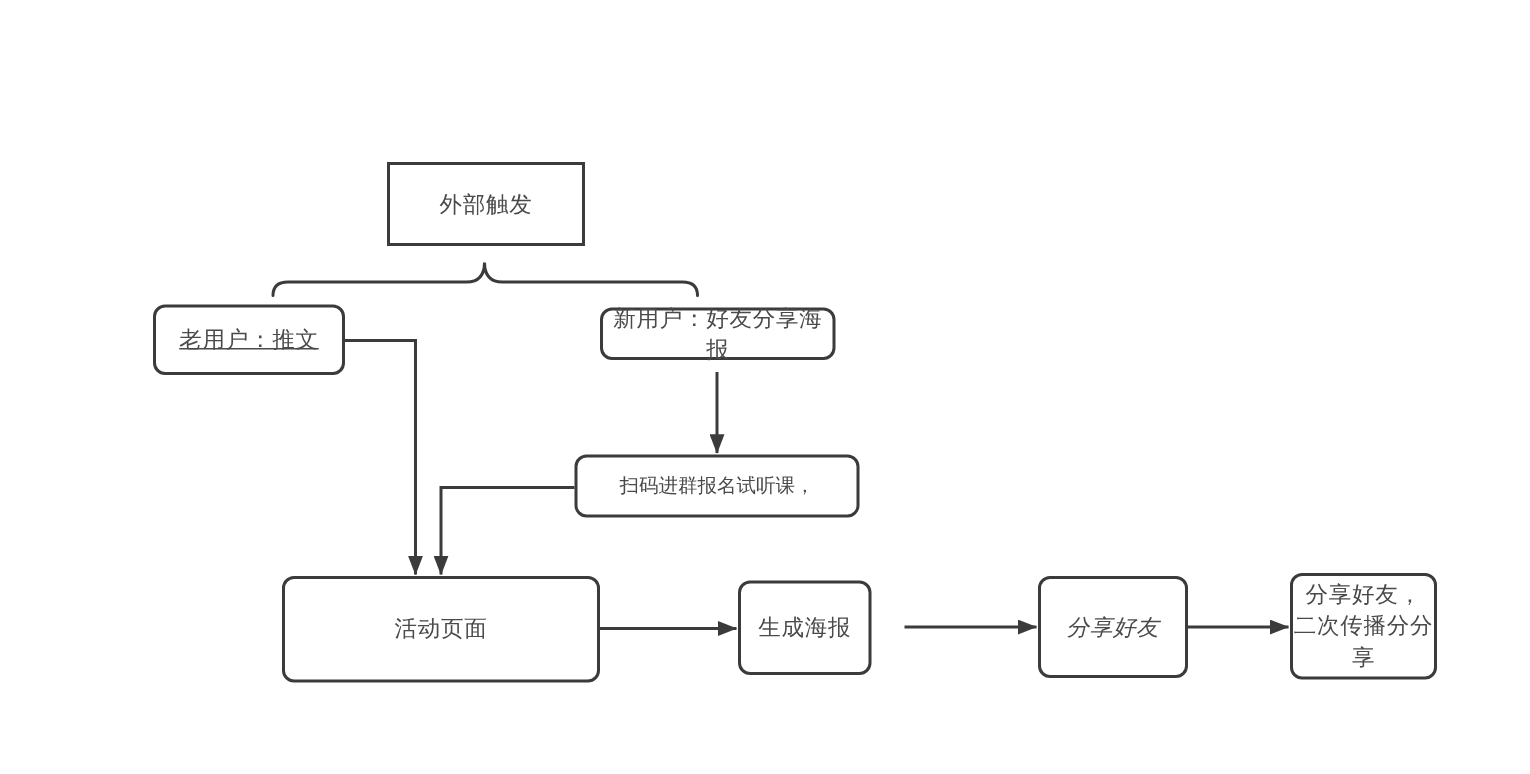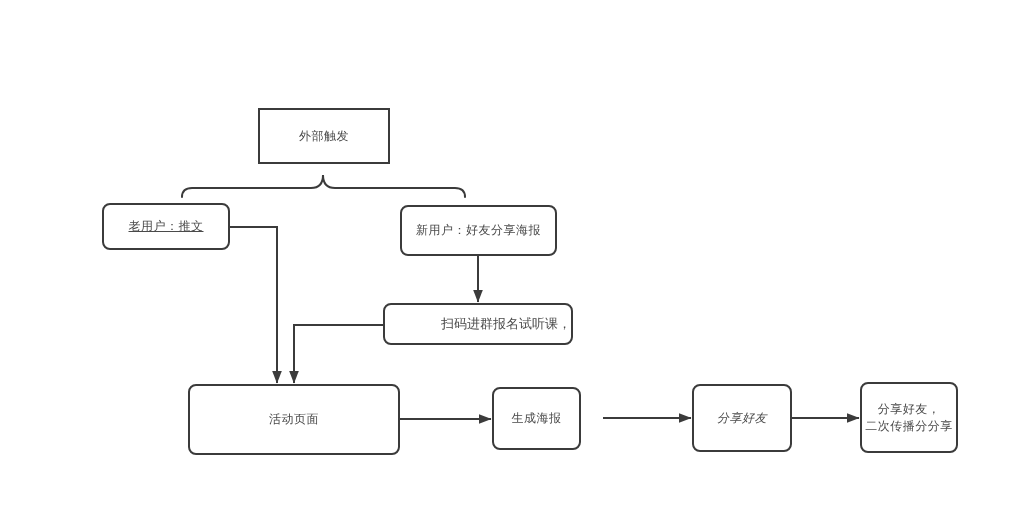--- a/index.html
+++ b/index.html
@@ -39,36 +39,36 @@
   }
   .arrow-fill { fill: var(--line); }
 
   .node {
     position: absolute;
     box-sizing: border-box;
     border: 2px solid var(--line);
     border-radius: 8px;
     background: var(--background);
     color: var(--text);
-    font-size: 12px;
+    font-size: 15px;
     line-height: 1.4;
     display: flex;
     flex-direction: column;
     align-items: center;
     justify-content: center;
     text-align: center;
     letter-spacing: 0.5px;
   }
   .node.sharp { border-radius: 0; }
   .node.small-text { font-size: 13px; line-height: 1.45; letter-spacing: 0; }
 
   .n-external-trigger { left: 258px; top: 108px; width: 132px; height: 56px; }
   .n-old-user        { left: 102px; top: 203px; width: 128px; height: 47px; text-decoration: underline; }
-  .n-new-user        { left: 400px; top: 205px; width: 157px; height: 51px; }
-  .n-scan-group      { left: 383px; top: 303px; width: 190px; height: 42px; align-items: flex-end; }
+  .n-new-user        { left: 400px; top: 205px; width: 157px; height: 35px; }
+  .n-scan-group      { left: 383px; top: 303px; width: 190px; height: 42px; }
   .n-activity-page   { left: 188px; top: 384px; width: 212px; height: 71px; align-items: center; }
   .n-generate-poster { left: 492px; top: 387px; width: 89px; height: 63px; }
   .n-share-friend    { left: 692px; top: 384px; width: 100px; height: 68px; font-style: italic; }
   .n-follow-account  { left: 860px; top: 382px; width:  98px; height: 71px; }
 </style>
 </head>
 <body>
 
 <div class="canvas">
 

